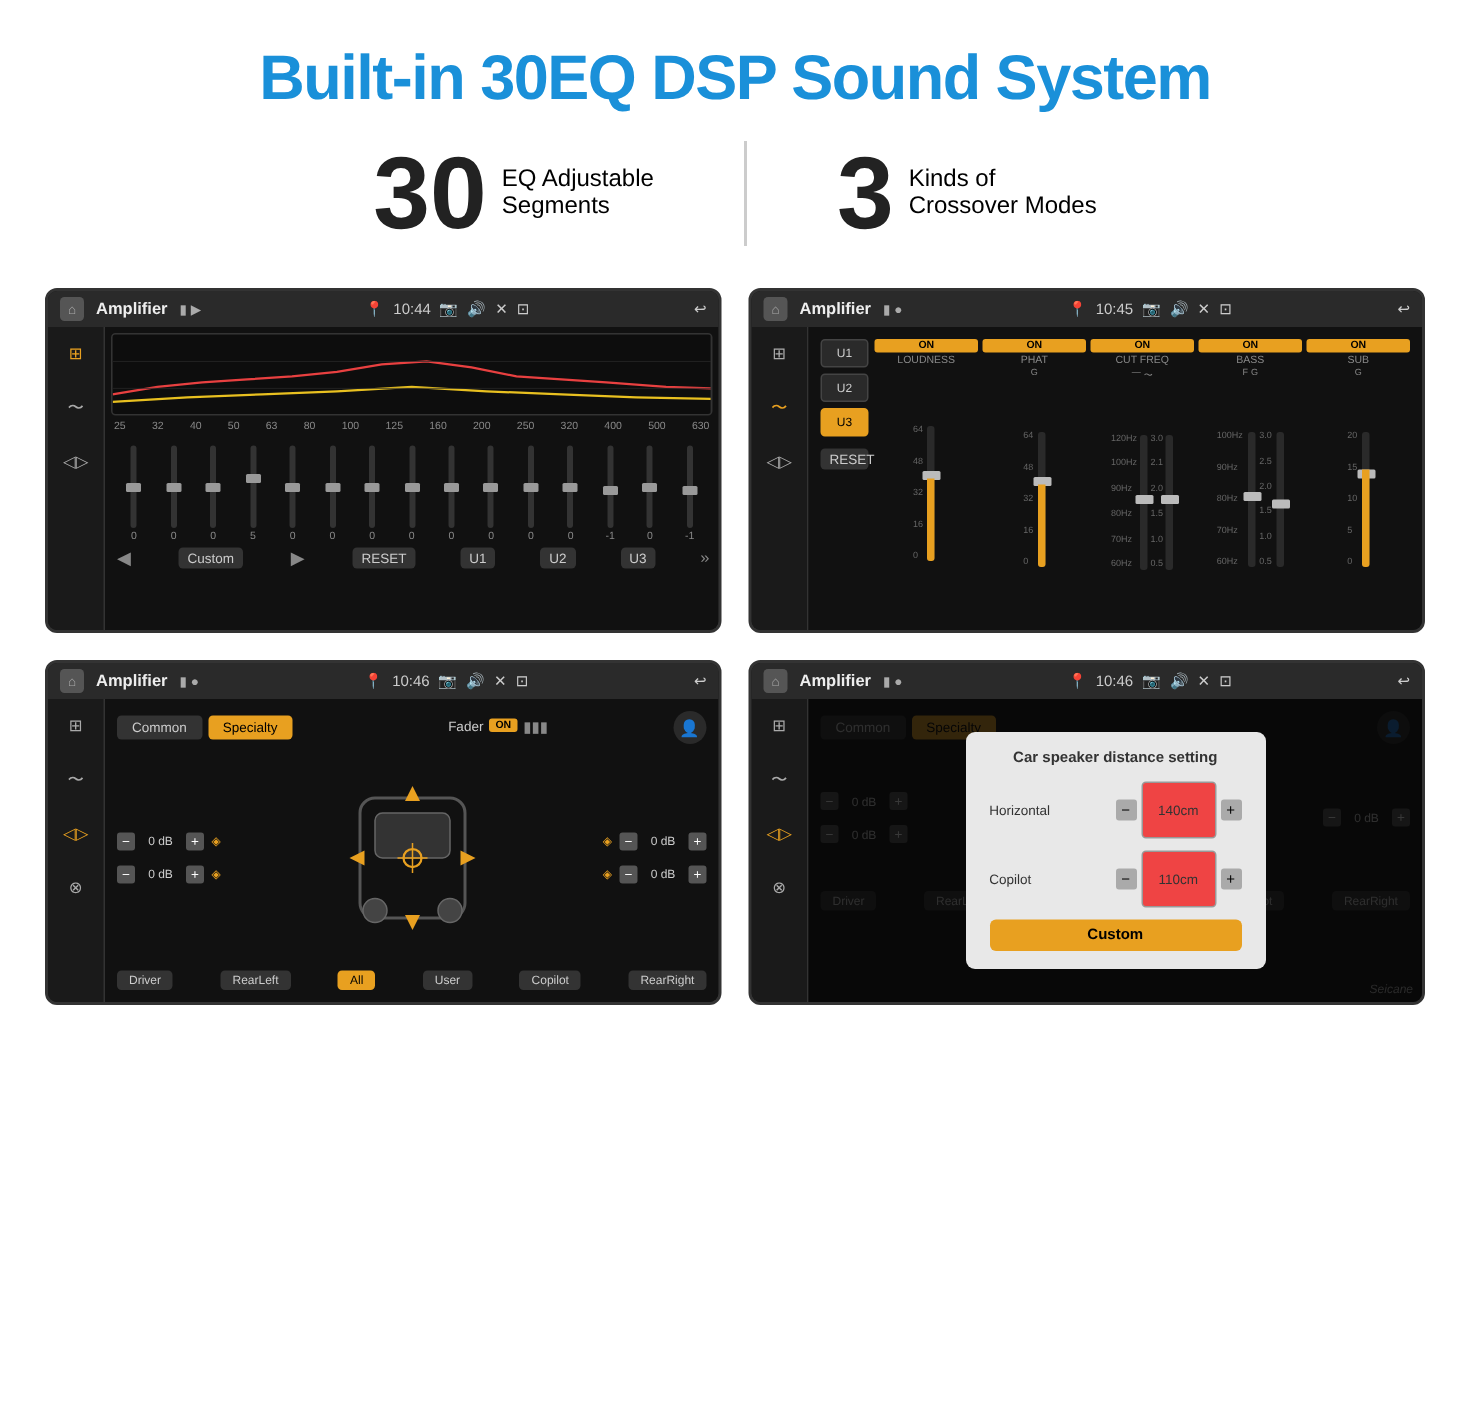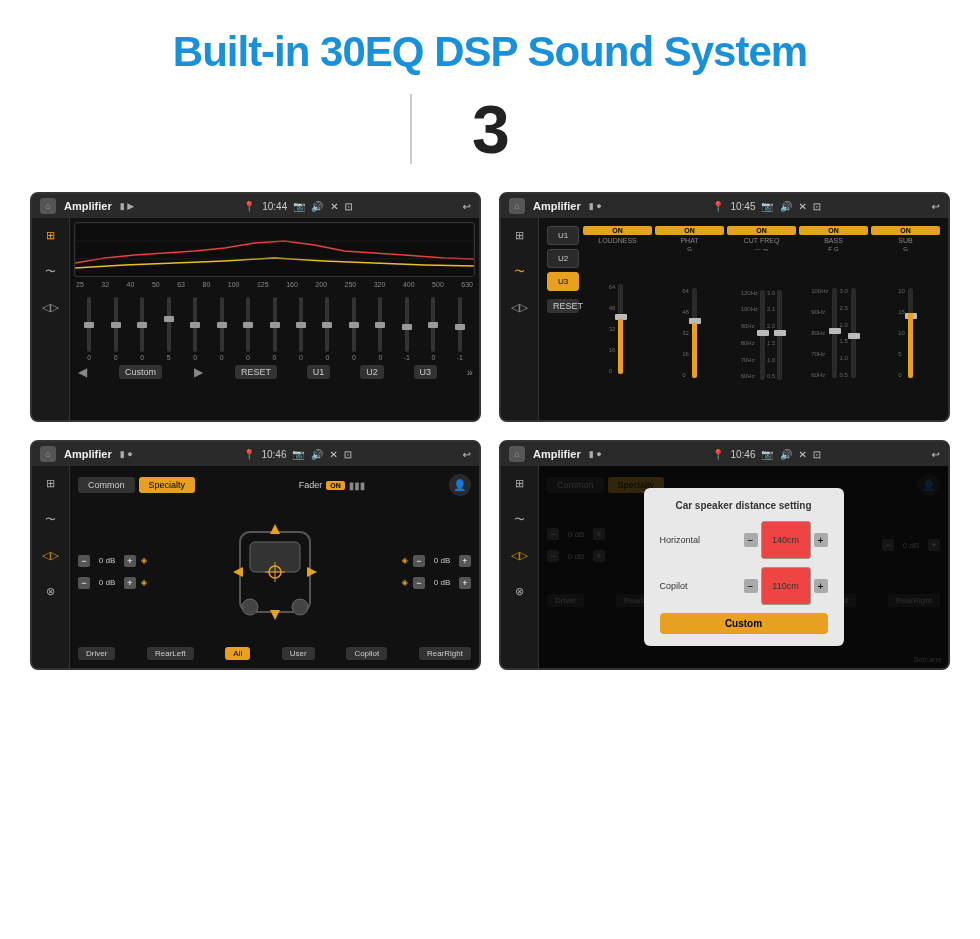--- a/index.html
+++ b/index.html
@@ -489,23 +489,34 @@
       cursor: pointer;
       padding: 0 2px;
     }
   </style>
 </head>
 <body>
 
 <h1 class="main-title">Built-in 30EQ DSP Sound System</h1>
 
 <div class="stats-row">
+  <div class="stat-item">
+    <span class="stat-number">30</span>
+    <div>
+      <div>EQ Adjustable</div>
+      <div>Segments</div>
+    </div>
+  </div>
   <div class="stat-divider"></div>
   <div class="stat-item">
     <span class="stat-number">3</span>
+    <div>
+      <div>Kinds of</div>
+      <div>Crossover Modes</div>
+    </div>
   </div>
 </div>
 
 <div class="screenshots-grid">
 
   <div class="screen-frame">
     <div class="status-bar">
       <div class="status-left">
         <div class="home-icon">⌂</div>
         <span class="app-title">Amplifier</span>
@@ -862,21 +873,21 @@
         <div class="sidebar-icon">⊗</div>
       </div>
       <div class="screen-main">
         <div style="padding:4px;display:flex;flex-direction:column;gap:4px;height:100%;">
 
           <div style="display:flex;align-items:center;justify-content:space-between;">
             <div style="display:flex;gap:4px;">
               <button class="common-btn">Common</button>
               <button class="specialty-btn">Specialty</button>
             </div>
-            <div style="display:flex;align-items:center;gap:4px;font-size:9px;color:#ccc;padding-left:20px;">
+            <div style="display:flex;align-items:flex-start;gap:4px;font-size:9px;color:#ccc;padding-left:20px;">
               <span>Fader</span>
               <span class="fader-on">ON</span>
               <span style="color:#888;font-size:10px;">▮▮▮</span>
             </div>
             <div style="width:22px;height:22px;background:#2a2a2a;border-radius:50%;display:flex;align-items:center;justify-content:center;color:#aaa;font-size:11px;">👤</div>
           </div>
 
           <div style="display:flex;flex:1;gap:4px;align-items:center;">
 
             <div style="display:flex;flex-direction:column;gap:10px;">

